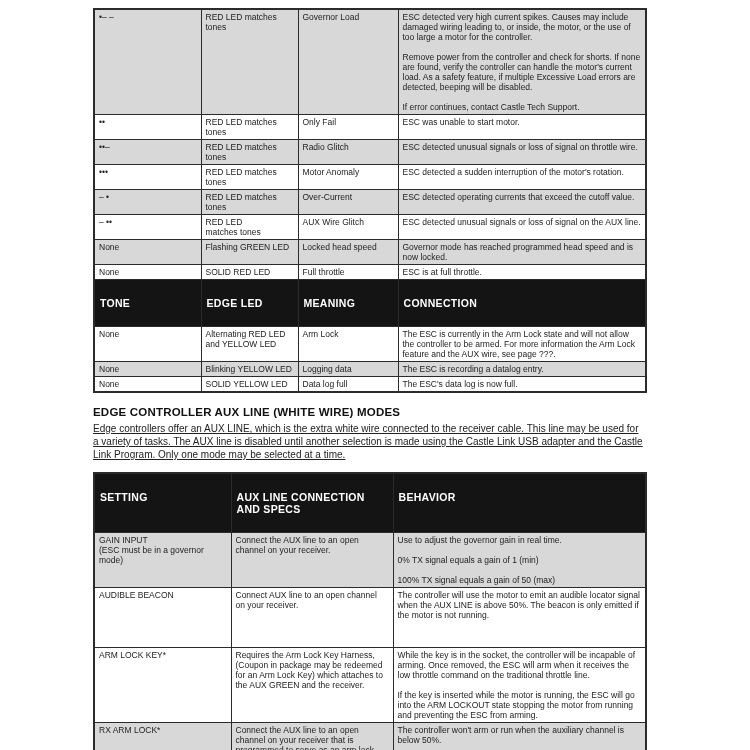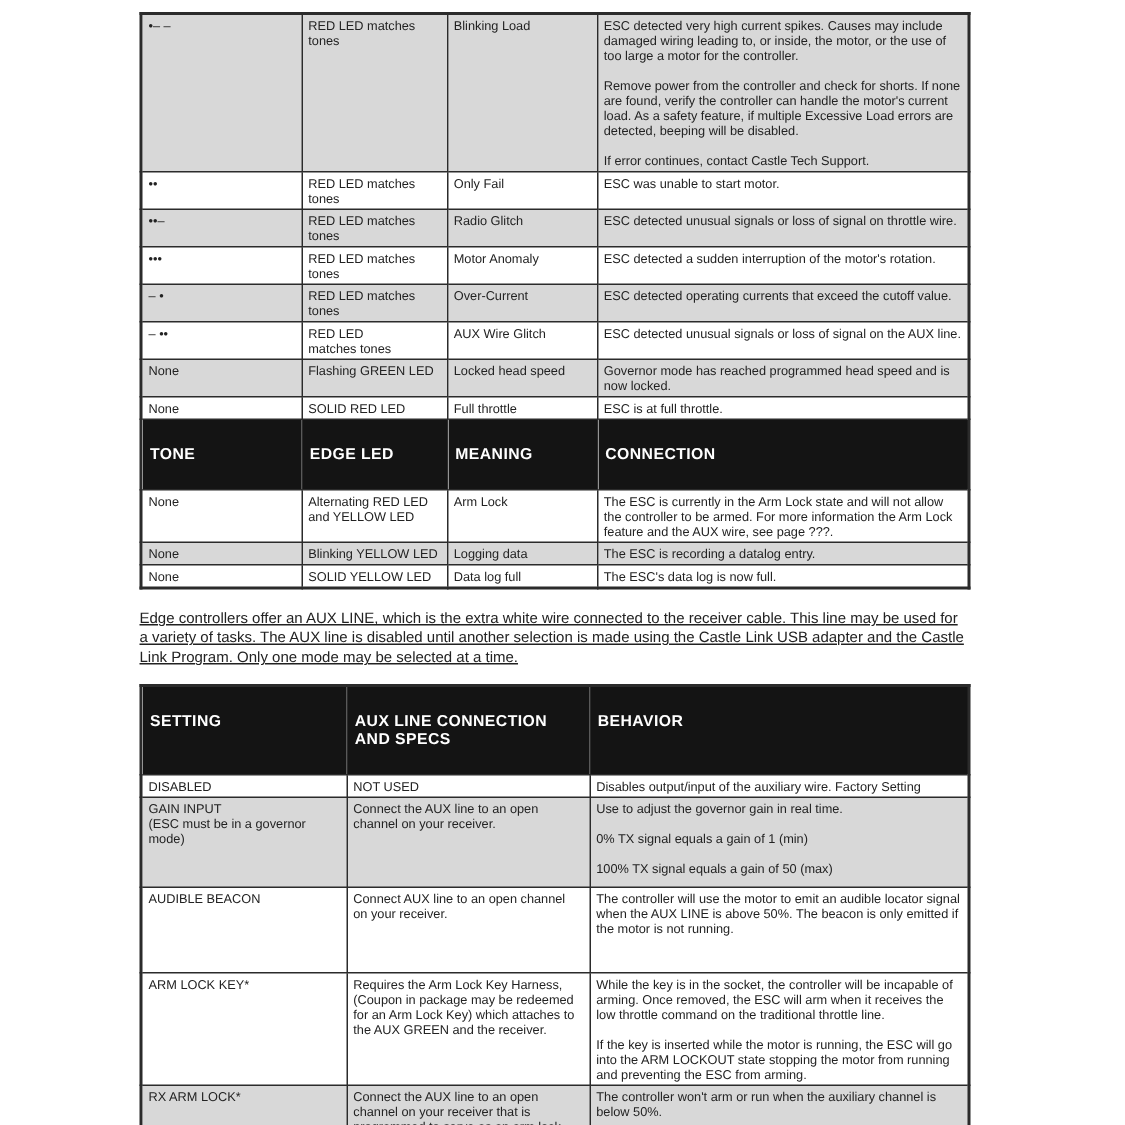--- a/index.html
+++ b/index.html
@@ -69,21 +69,21 @@
       <colgroup>
         <col style="width:107px">
           <col style="width:97px">
           <col style="width:100px">
           <col style="width:248px">
       </colgroup>
       <tbody id="t1-pre">
           <tr class="shaded">
             <td>•– –</td>
             <td>RED LED matches tones</td>
-            <td>Blinking Load</td>
+            <td>Governor Load</td>
             <td>ESC detected very high current spikes. Causes may include damaged wiring leading to, or inside, the motor, or the use of too large a motor for the controller.
 
 Remove power from the controller and check for shorts. If none are found, verify the controller can handle the motor's current load. As a safety feature, if multiple Excessive Load errors are detected, beeping will be disabled.
 
 If error continues, contact Castle Tech Support.</td>
           </tr>
           <tr>
             <td>••</td>
             <td>RED LED matches tones</td>
             <td>Only Fail</td>
@@ -152,42 +152,38 @@
             <td>None</td>
             <td>SOLID YELLOW LED</td>
             <td>Data log full</td>
             <td>The ESC's data log is now full.</td>
           </tr>
         </tbody>
     </table>
 
     <div class="gap-1"></div>
 
+    <div class="section-heading">EDGE CONTROLLER AUX LINE (WHITE WIRE) MODES</div>
     <p class="intro">Edge controllers offer an AUX LINE, which is the extra white wire connected to the receiver cable. This line may be used for a variety of tasks. The AUX line is disabled until another selection is made using the Castle Link USB adapter and the Castle Link Program. Only one mode may be selected at a time.</p>
 
     <table class="doc-table">
       <colgroup>
         <col style="width:137px">
           <col style="width:162px">
           <col style="width:253px">
       </colgroup>
       <tbody>
         <tr class="hdr">
           <th>SETTING</th>
           <th>AUX LINE CONNECTION
 AND SPECS</th>
           <th>BEHAVIOR</th>
         </tr>
       </tbody>
       <tbody id="t2-rows">
-          <tr>
-            <td>DISABLED</td>
-            <td>NOT USED</td>
-            <td>Disables output/input of the auxiliary wire. Factory Setting</td>
-          </tr>
           <tr class="shaded">
             <td>GAIN INPUT
 (ESC must be in a governor mode)</td>
             <td>Connect the AUX line to an open channel on your receiver.</td>
             <td>Use to adjust the governor gain in real time.
 
 0% TX signal equals a gain of 1 (min)
 
 100% TX signal equals a gain of 50 (max)</td>
           </tr>

